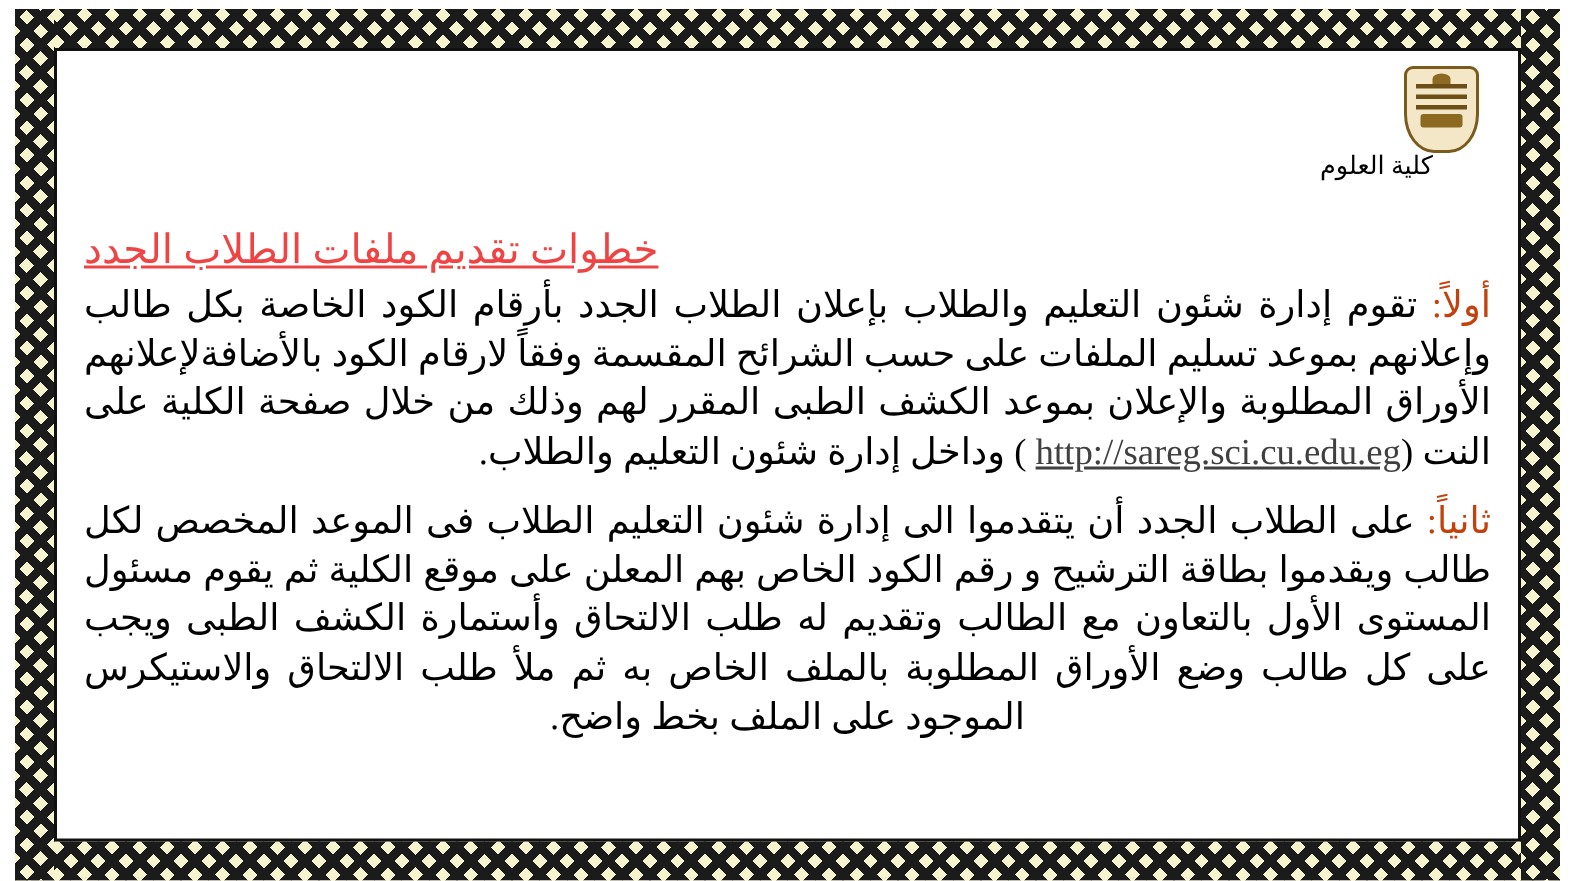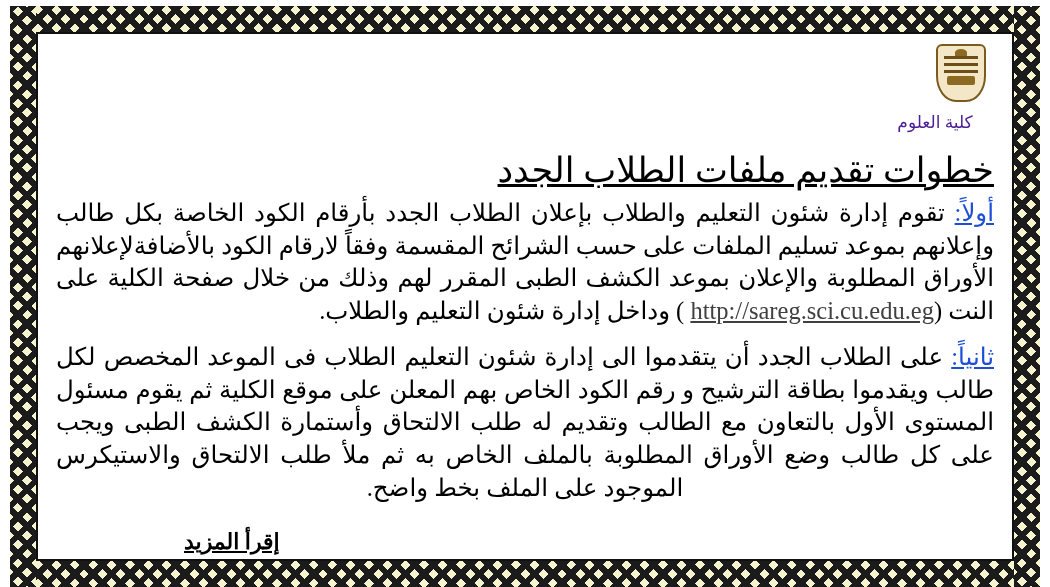--- a/index.html
+++ b/index.html
@@ -134,53 +134,52 @@
     left: 50%;
     transform: translateX(-50%);
     top: 3px;
     width: 12px; height: 7px;
     background: #8d6a22;
     border-radius: 50% 50% 0 0;
   }
   .faculty-label {
     position: absolute;
     right: 4px;
-    top: 72px;
+    top: 60px;
     width: 110px;
-    text-align: center;
+    text-align: left;
     font-size: 17px;
-    color: #4c1d95;
+    color: #000000;
     font-family: "Liberation Serif", "DejaVu Serif", serif;
   }
 
   
   .subtitle {
-    text-align: right;
-    font-size: 35px;
-    color: #000000;
+    text-align: left;
+    font-size: 27px;
+    color: #ef4444;
     text-decoration: underline;
     margin-top: -8px;
     margin-bottom: 6px;
     font-family: "Liberation Serif", "DejaVu Serif", serif;
   }
 
   
   .para {
     font-size: 24.5px;
     line-height: 1.33;
     color: #000000;
     text-align: justify;
     text-align-last: center;
     margin: 0 0 2px 0;
     font-family: "Liberation Serif", "DejaVu Serif", serif;
   }
   .para.p1 { text-align: justify; text-align-last: right; }
   .lead {
-    color: #1d4ed8;
-    text-decoration: underline;
+    color: #c2410c;
     font-weight: normal;
   }
   .link {
     color: #404040;
     text-decoration: underline;
     font-family: "Liberation Serif", "DejaVu Serif", serif;
   }
   .para2 {
     margin-top: 14px;
   }
@@ -227,15 +226,14 @@
     <div class="subtitle">خطوات تقديم ملفات الطلاب الجدد</div>
 
     <p class="para p1">
       <span class="lead">أولاً:</span><span> تقوم إدارة شئون التعليم والطلاب بإعلان الطلاب الجدد بأرقام الكود  الخاصة بكل طالب وإعلانهم بموعد تسليم الملفات على حسب الشرائح المقسمة وفقاً لارقام الكود بالأضافةلإعلانهم الأوراق المطلوبة والإعلان بموعد الكشف الطبى المقرر لهم وذلك من خلال صفحة الكلية على النت (</span><a class="link" href="#">http://sareg.sci.cu.edu.eg</a><span> )  وداخل إدارة شئون التعليم والطلاب.</span>
     </p>
 
     <p class="para para2">
       <span class="lead">ثانياً:</span><span> على الطلاب الجدد أن يتقدموا الى إدارة شئون التعليم الطلاب فى الموعد المخصص لكل طالب ويقدموا بطاقة الترشيح و رقم الكود الخاص بهم المعلن على موقع الكلية ثم يقوم مسئول المستوى الأول بالتعاون مع الطالب وتقديم له طلب الالتحاق وأستمارة الكشف الطبى ويجب على كل طالب وضع الأوراق المطلوبة بالملف الخاص به ثم ملأ طلب الالتحاق والاستيكرس الموجود على الملف بخط واضح.</span>
     </p>
 
-    <a class="readmore" href="#">إقرأ المزيد</a>
   </div>
 </div>
 
 </body></html>

